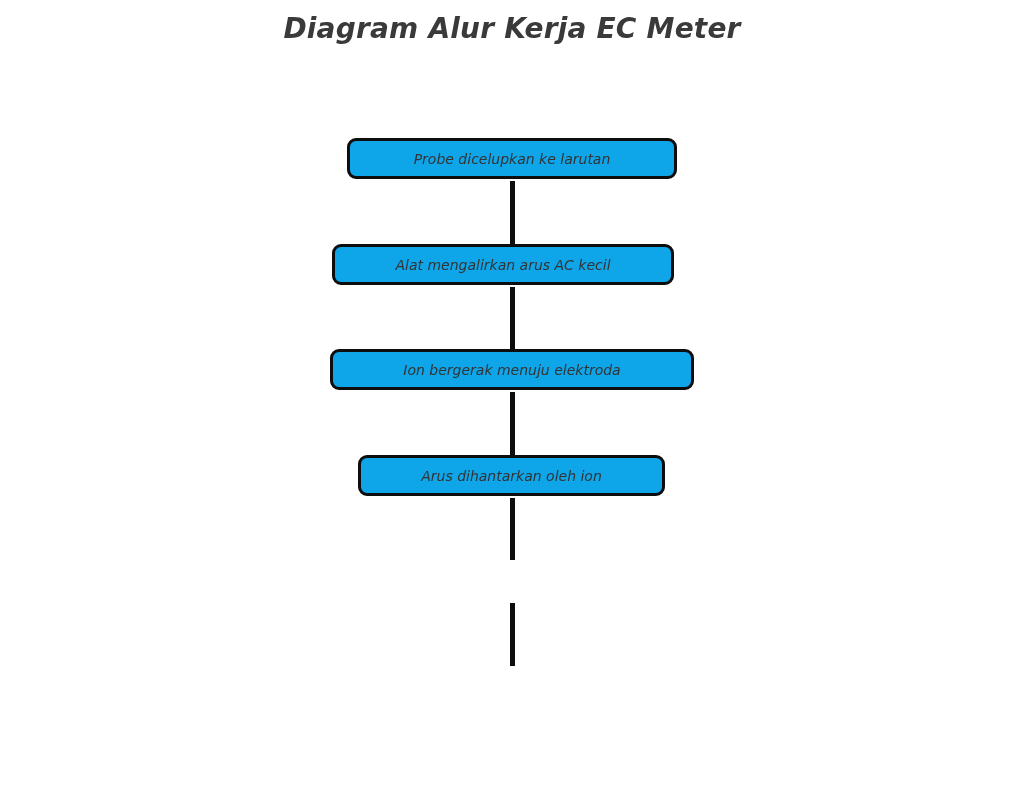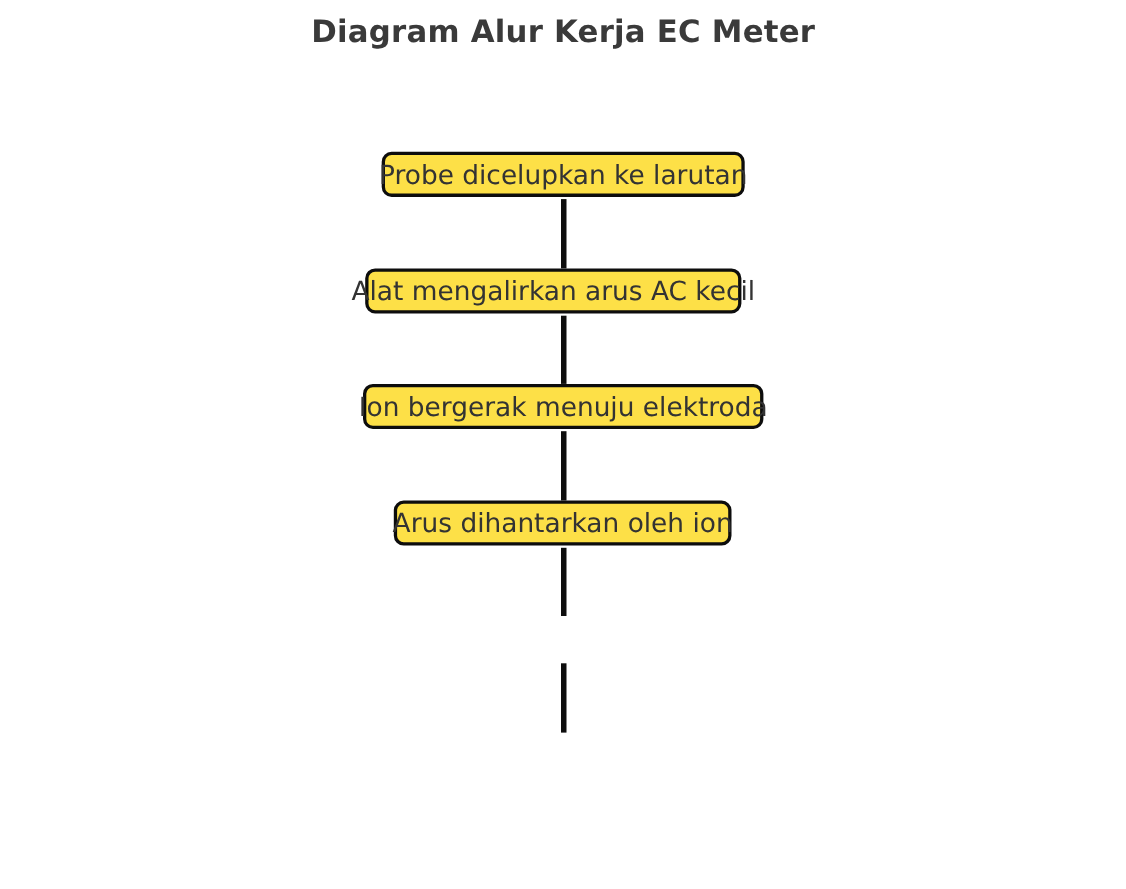--- a/index.html
+++ b/index.html
@@ -11,45 +11,46 @@
     height: 808px;
     background: #ffffff;
     font-family: "DejaVu Sans", sans-serif;
     overflow: hidden;
   }
   #canvas {
     position: relative;
     width: 1024px;
     height: 808px;
     background: #ffffff;
+    font-style: italic;
   }
   #chart-title {
     position: absolute;
     left: 0;
     top: 12px;
     width: 1024px;
     text-align: center;
     font-size: 28px;
     font-weight: bold;
     color: #3a3a3a;
     letter-spacing: 0.2px;
     font-family: "DejaVu Sans", sans-serif;
   }
   .flow-node {
     position: absolute;
     box-sizing: border-box;
     height: 41px;
-    background: #fde047;
+    background: #0ea5e9;
     border: 3px solid #0d0d0d;
     border-radius: 9px;
     display: flex;
     align-items: center;
     justify-content: center;
     color: #333333;
-    font-size: 24px;
+    font-size: 14px;
     line-height: 1;
     white-space: nowrap;
     font-family: "DejaVu Sans", sans-serif;
   }
   .flow-connector {
     position: absolute;
     width: 5px;
     background: #0d0d0d;
     left: 510px;
   }

